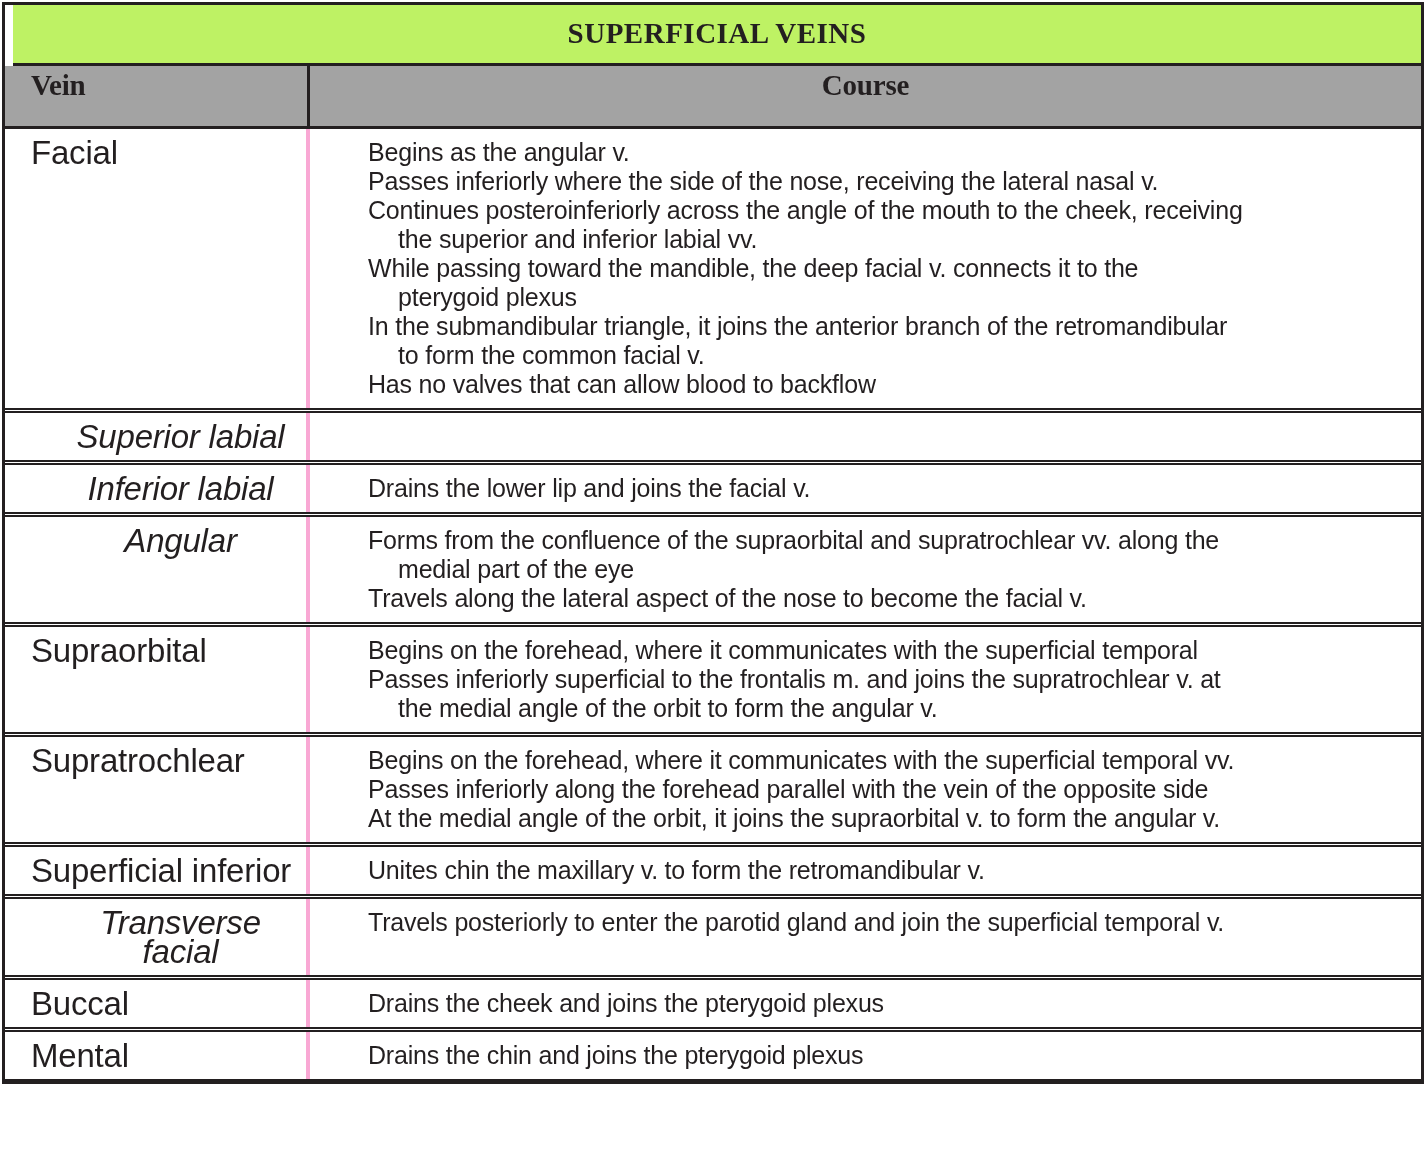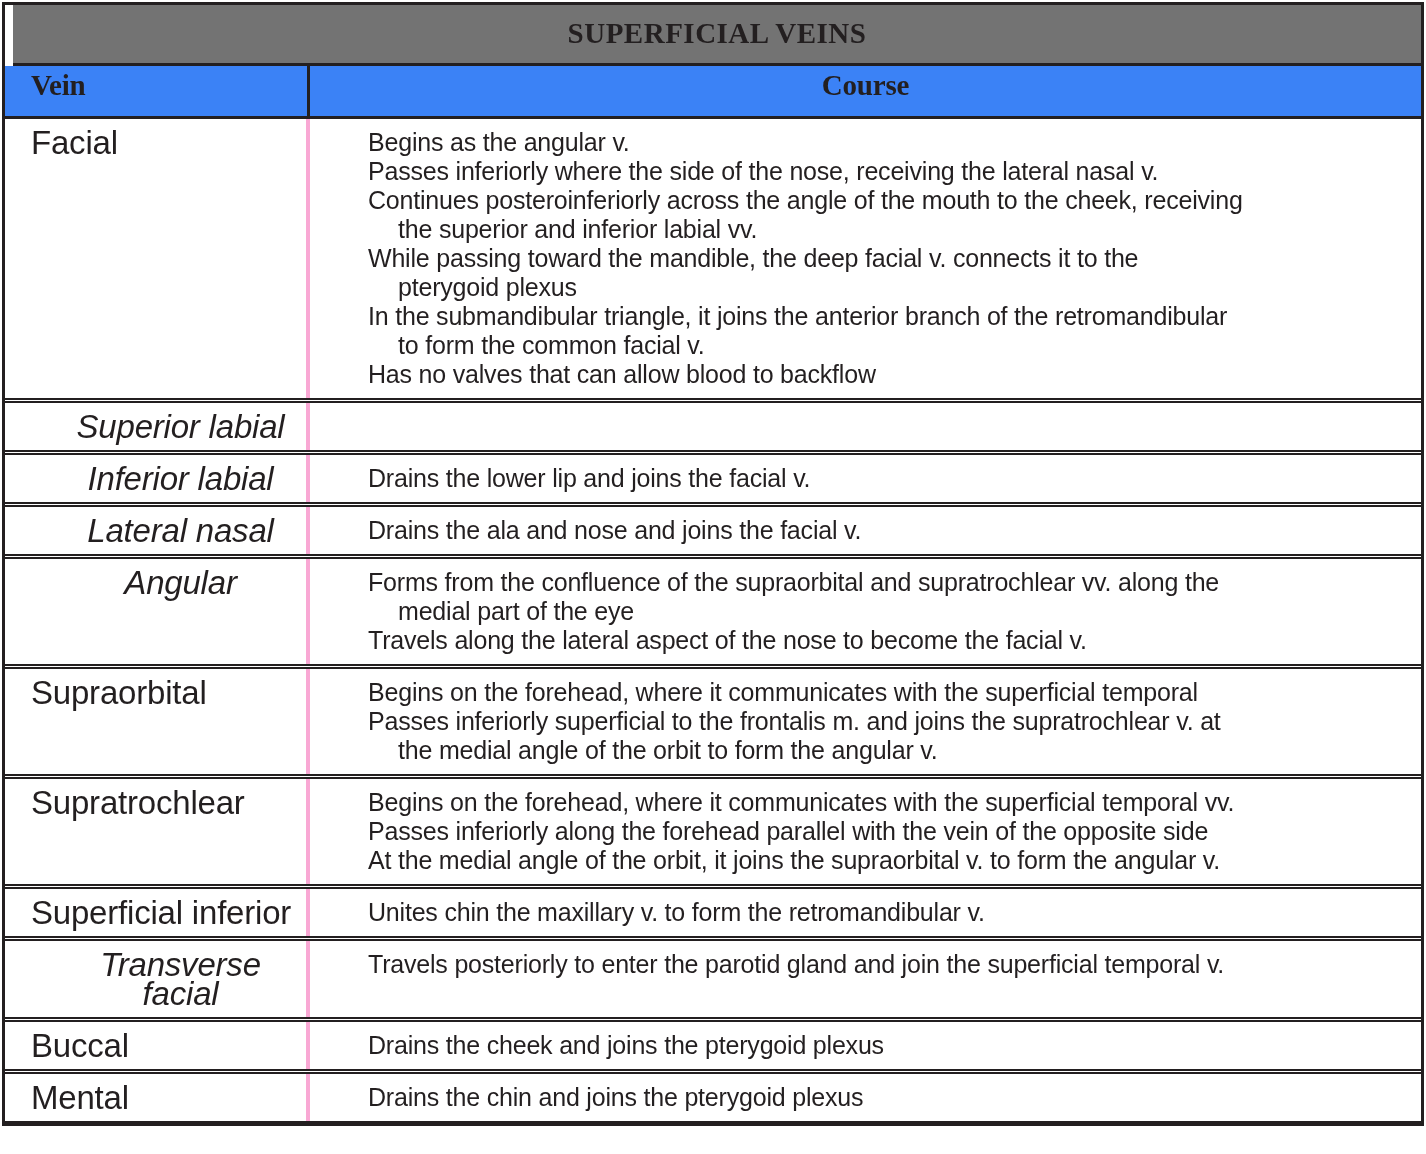--- a/index.html
+++ b/index.html
@@ -13,49 +13,49 @@
     width: 1422px;
     margin: 2px;
     border: 3px solid #231f20;
     border-bottom-width: 5px;
     font-family: "Liberation Sans", sans-serif;
     color: #231f20;
     letter-spacing: -0.2px;
   }
 
   .title-bar {
-    background: #737373;
+    background: #bef264;
     border-bottom: 3px solid #231f20;
     text-align: center;
     padding: 12px 0 13px 0;
     font-family: "Liberation Serif", serif;
     font-weight: bold;
     font-size: 29px;
     letter-spacing: 0.5px;
     margin-left: 8px;
   }
 
   .head-row {
     display: flex;
-    background: #3b82f6;
+    background: #a3a3a3;
     border-bottom: 3px solid #231f20;
     font-family: "Liberation Serif", serif;
     font-weight: bold;
     font-size: 29px;
   }
   .head-vein {
     width: 305px;
     flex: 0 0 305px;
     border-right: 3px solid #231f20;
     padding: 3px 0 6px 26px;
   }
   .head-course {
     flex: 1 1 auto;
     text-align: center;
-    padding: 3px 0 14px 0;
+    padding: 3px 0 24px 0;
   }
 
   .row {
     display: flex;
   }
   .row + .row {
     border-top: 5px double #231f20;
   }
 
   .cell-vein {
@@ -108,26 +108,20 @@
       <div class="row">
         <div class="cell-vein sub">Superior labial</div>
       </div>
       <div class="row">
         <div class="cell-vein sub">Inferior labial</div>
         <div class="cell-course">
           <div class="course-item">Drains the lower lip and joins the facial v.</div>
         </div>
       </div>
       <div class="row">
-        <div class="cell-vein sub">Lateral nasal</div>
-        <div class="cell-course">
-          <div class="course-item">Drains the ala and nose and joins the facial v.</div>
-        </div>
-      </div>
-      <div class="row">
         <div class="cell-vein sub">Angular</div>
         <div class="cell-course">
           <div class="course-item">Forms from the confluence of the supraorbital and supratrochlear vv. along the<br>medial part of the eye</div>
           <div class="course-item">Travels along the lateral aspect of the nose to become the facial v.</div>
         </div>
       </div>
       <div class="row">
         <div class="cell-vein">Supraorbital</div>
         <div class="cell-course">
           <div class="course-item">Begins on the forehead, where it communicates with the superficial temporal</div>

